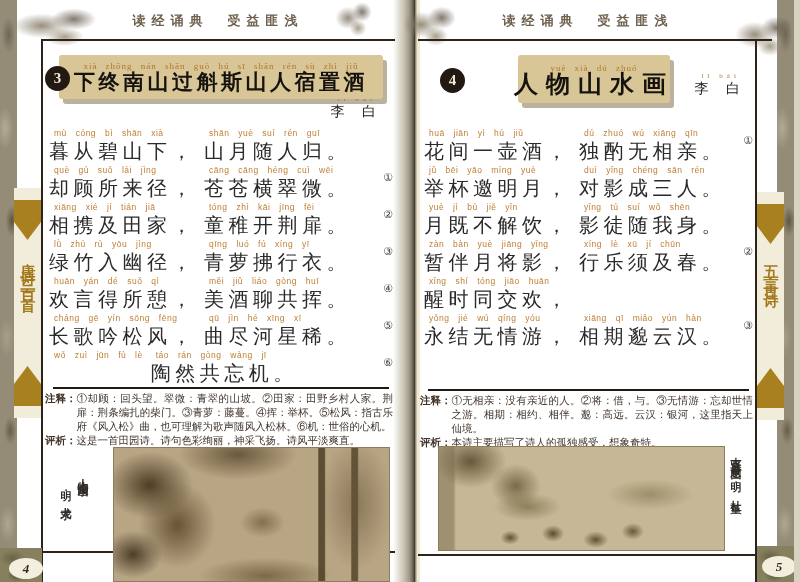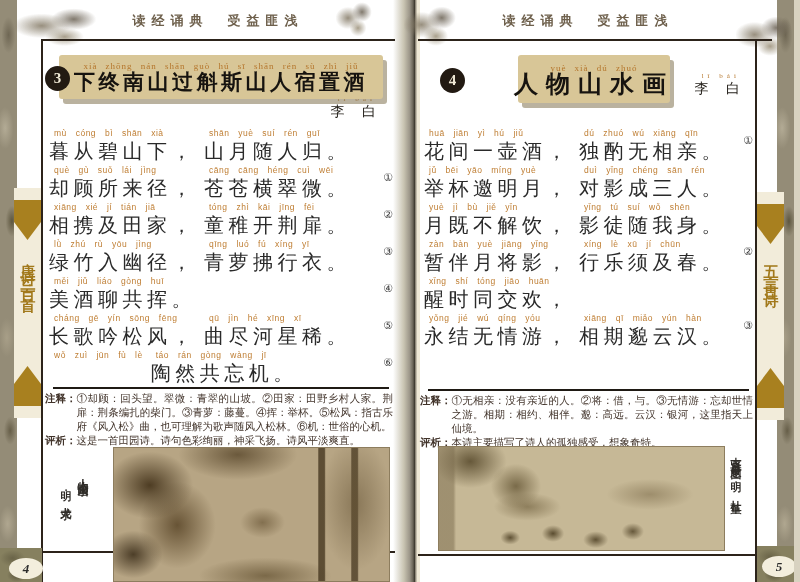--- a/index.html
+++ b/index.html
@@ -194,21 +194,21 @@
       <div class="verse">
         <span class="half"><span class="py">què gù suǒ lái jìng</span><span class="zh">却顾所来径，</span></span><span class="half"><span class="py">cāng cāng héng cuì wēi</span><span class="zh">苍苍横翠微。</span></span><span class="vmark">①</span>
       </div>
       <div class="verse">
         <span class="half"><span class="py">xiāng xié jí tián jiā</span><span class="zh">相携及田家，</span></span><span class="half"><span class="py">tóng zhì kāi jīng fēi</span><span class="zh">童稚开荆扉。</span></span><span class="vmark">②</span>
       </div>
       <div class="verse">
         <span class="half"><span class="py">lǜ zhú rù yōu jìng</span><span class="zh">绿竹入幽径，</span></span><span class="half"><span class="py">qīng luó fú xíng yī</span><span class="zh">青萝拂行衣。</span></span><span class="vmark">③</span>
       </div>
       <div class="verse">
-        <span class="half"><span class="py">měi jiǔ liáo gòng huī</span><span class="zh">美酒聊共挥。</span></span><span class="vmark">④</span>
+        <span class="half"><span class="py">huān yán dé suǒ qì</span><span class="zh">欢言得所憩，</span></span><span class="half"><span class="py">měi jiǔ liáo gòng huī</span><span class="zh">美酒聊共挥。</span></span><span class="vmark">④</span>
       </div>
       <div class="verse">
         <span class="half"><span class="py">cháng gē yín sōng fēng</span><span class="zh">长歌吟松风，</span></span><span class="half"><span class="py">qū jìn hé xīng xī</span><span class="zh">曲尽河星稀。</span></span><span class="vmark">⑤</span>
       </div>
       <div class="verse">
         <span class="half"><span class="py">wǒ zuì jūn fù lè</span></span><span class="half"><span class="py">táo rán gòng wàng jī</span><span class="zh">陶然共忘机。</span></span><span class="vmark">⑥</span>
       </div>
     </div>
 
     <div class="sep" style="top:345px;"></div>

